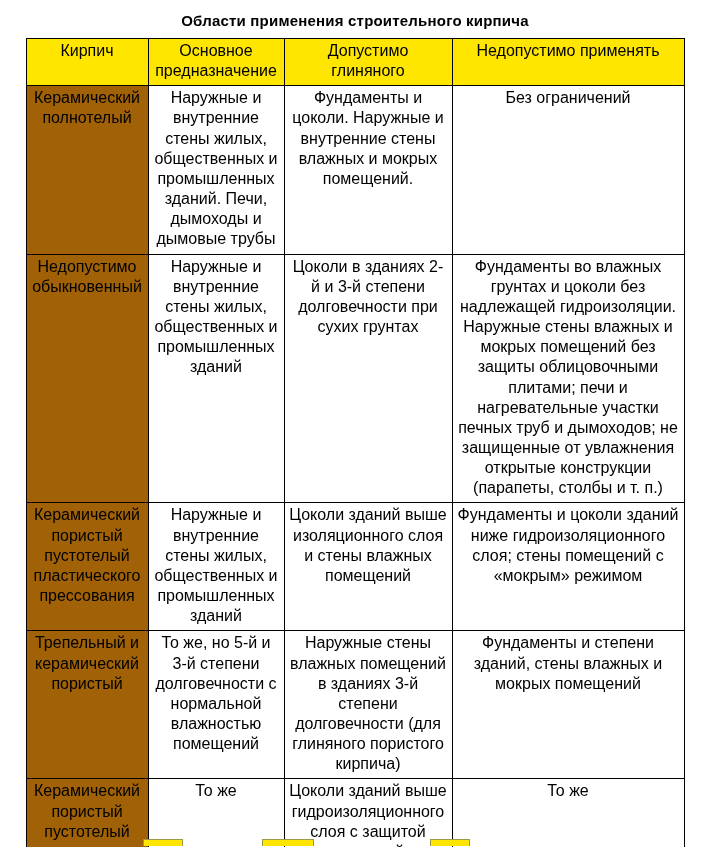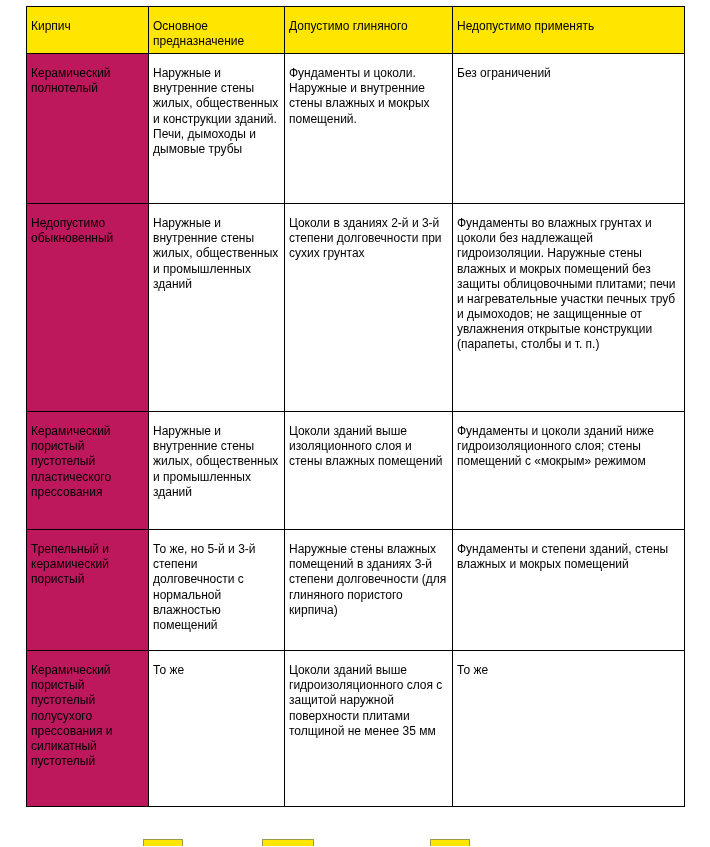--- a/index.html
+++ b/index.html
@@ -27,32 +27,32 @@
   }
   table.brick-table {
     border-collapse: collapse;
     width: 658px;
     table-layout: fixed;
   }
   .brick-table th,
   .brick-table td {
     border: 1px solid #000;
     vertical-align: top;
-    text-align: left;
-    padding: 12px 5px 4px 4px;
-    font-size: 12px;
+    text-align: center;
+    padding: 2px 5px 4px 4px;
+    font-size: 16px;
     line-height: 1.26;
     font-weight: normal;
     word-wrap: break-word;
   }
   .brick-table th {
     background: #ffe600;
   }
   .brick-table td.row-label {
-    background: #be185d;
+    background: #a16207;
   }
   col.c1 { width: 122px; }
   col.c2 { width: 136px; }
   col.c3 { width: 168px; }
   col.c4 { width: 232px; }
 
   tr.hdr      { height: 38px; }
   tr.r0       { height: 150px; }
   tr.r1       { height: 208px; }
   tr.r2       { height: 118px; }
@@ -70,40 +70,41 @@
   }
   .a1 { left: 143px;  width: 38px; }
   .a2 { left: 262px;  width: 50px; }
   .a3 { left: 430px;  width: 38px; }
 </style>
 </head>
 <body>
 
 <div class="page">
 
+  <div class="doc-title">Области применения строительного кирпича</div>
 
   <table class="brick-table">
     <colgroup>
       <col class="c1">
         <col class="c2">
         <col class="c3">
         <col class="c4">
     </colgroup>
     <thead>
       <tr class="hdr">
         <th>Кирпич</th>
         <th>Основное предназначение</th>
         <th>Допустимо глиняного</th>
         <th>Недопустимо применять</th>
       </tr>
     </thead>
     <tbody>
       <tr class="r0">
         <td class="row-label">Керамический полнотелый</td>
-        <td>Наружные и внутренние стены жилых, общественных и конструкции зданий. Печи, дымоходы и дымовые трубы</td>
+        <td>Наружные и внутренние стены жилых, общественных и промышленных зданий. Печи, дымоходы и дымовые трубы</td>
         <td>Фундаменты и цоколи. Наружные и внутренние стены влажных и мокрых помещений.</td>
         <td>Без ограничений</td>
       </tr>
       <tr class="r1">
         <td class="row-label">Недопустимо обыкновенный</td>
         <td>Наружные и внутренние стены жилых, общественных и промышленных зданий</td>
         <td>Цоколи в зданиях 2-й и 3-й степени долговечности  при сухих грунтах</td>
         <td>Фундаменты во влажных грунтах и цоколи без надлежащей гидроизоляции. Наружные стены влажных и мокрых помещений без защиты облицовочными плитами; печи и нагревательные участки печных труб и дымоходов; не защищенные от увлажнения открытые конструкции (парапеты, столбы и т. п.)</td>
       </tr>
       <tr class="r2">

